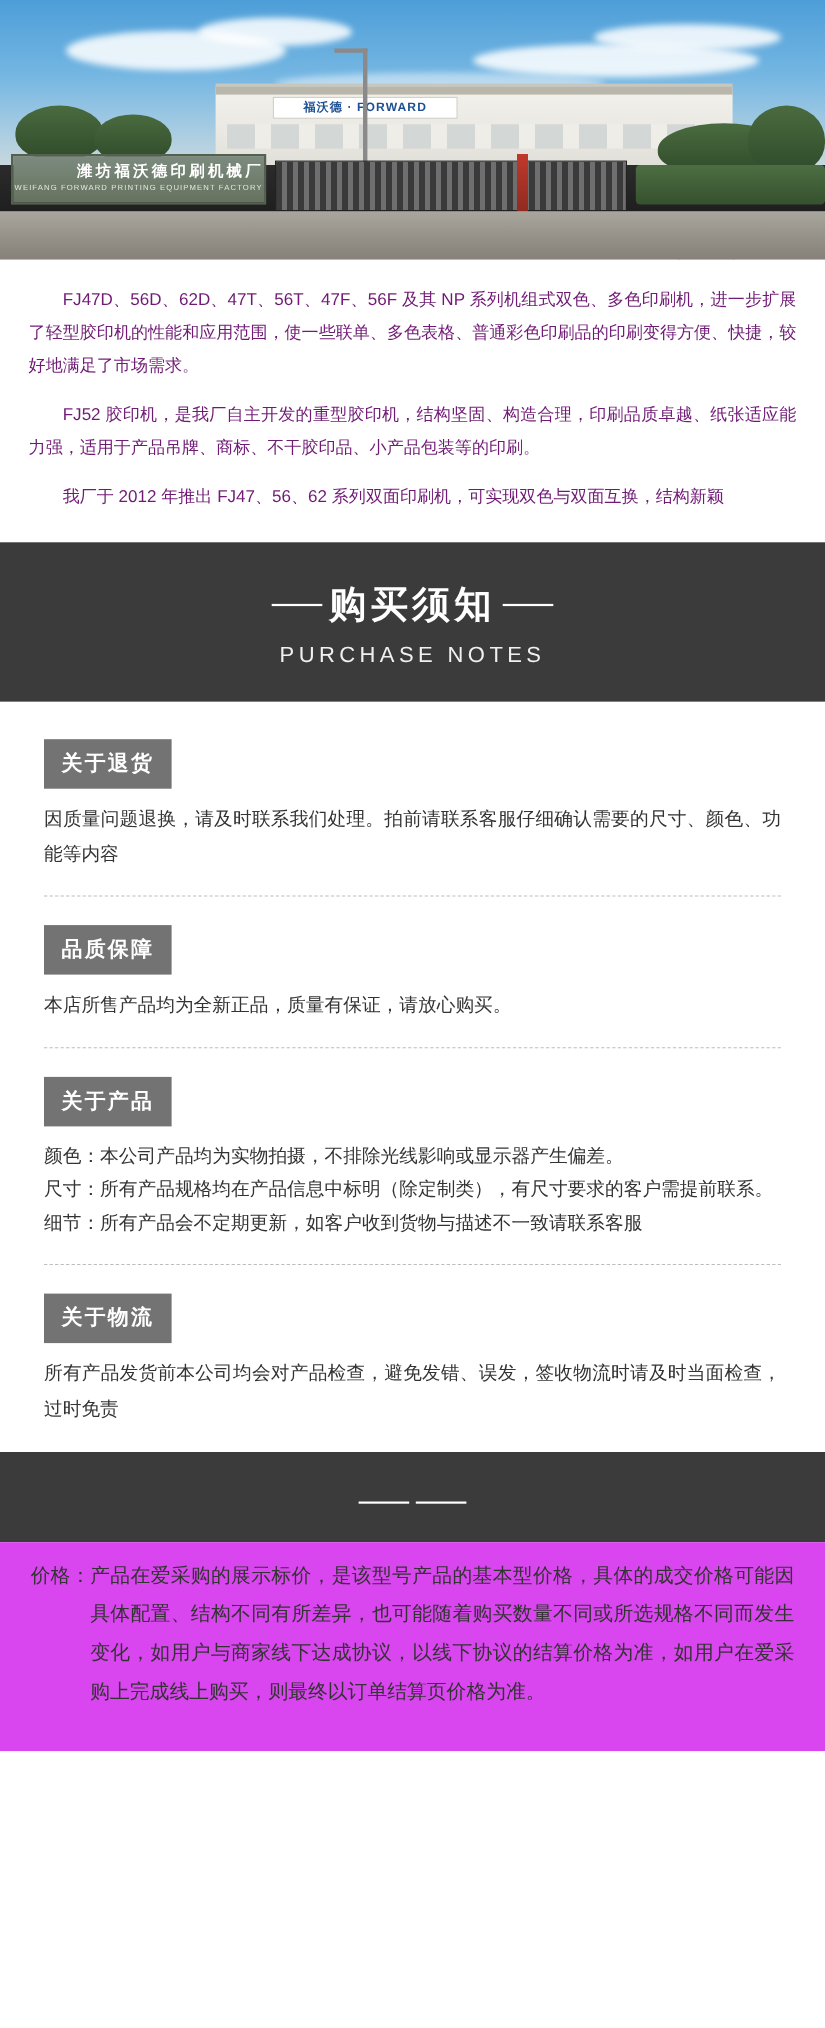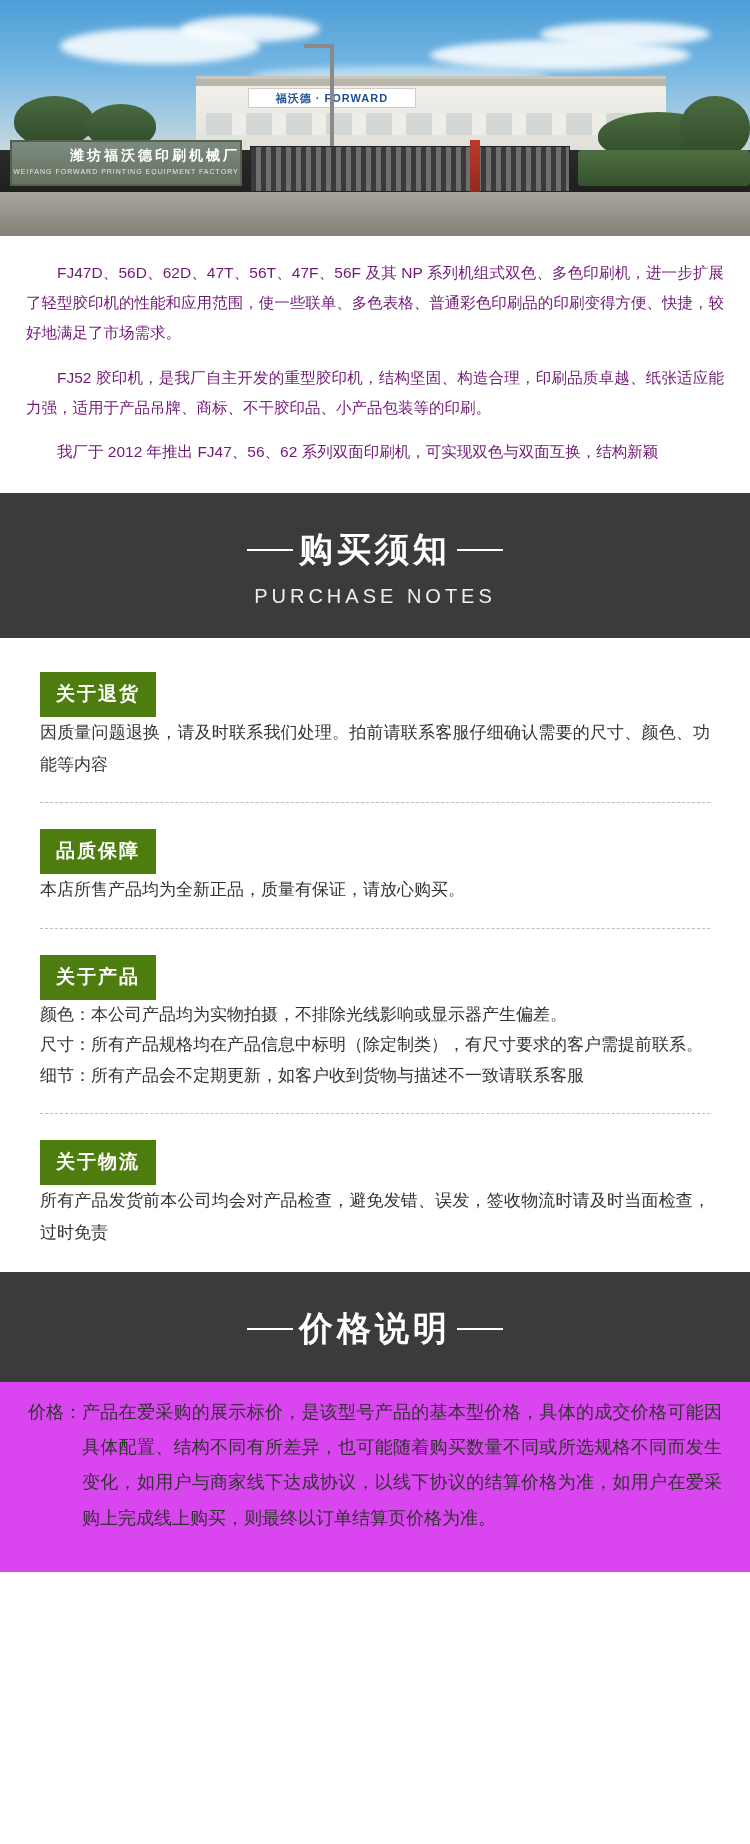--- a/index.html
+++ b/index.html
@@ -161,27 +161,27 @@
   }
 
   
   .notes {
     padding: 34px 40px 18px 40px;
     background: #ffffff;
   }
   .note-block { margin-bottom: 6px; }
   .tag {
     display: inline-block;
-    background: #4d7c0f;
+    background: #737373;
     color: #ffffff;
     font-size: 19px;
     font-weight: bold;
     letter-spacing: 2px;
     padding: 9px 16px 10px 16px;
-    margin-bottom: 0;
+    margin-bottom: 12px;
   }
   .note-text {
     font-size: 17px;
     line-height: 1.85;
     color: #333333;
     text-align: justify;
   }
   .kv { display: flex; font-size: 17px; line-height: 1.8; color: #333333; }
   .kv .k { flex: 0 0 auto; white-space: nowrap; }
   .kv .v { flex: 1 1 auto; text-align: justify; }
@@ -289,21 +289,20 @@
     <div class="note-block">
       <div class="tag">关于物流</div>
       <div class="note-text">所有产品发货前本公司均会对产品检查，避免发错、误发，签收物流时请及时当面检查，过时免责</div>
     </div>
 
   </div>
 
   <div class="banner">
     <div class="cn">
       <span class="rule"></span>
-      <span>价格说明</span>
       <span class="rule"></span>
     </div>
   </div>
 
   <div class="price-body">
     <div class="kv">
       <span class="k">价格：</span>
       <span class="v">产品在爱采购的展示标价，是该型号产品的基本型价格，具体的成交价格可能因具体配置、结构不同有所差异，也可能随着购买数量不同或所选规格不同而发生变化，如用户与商家线下达成协议，以线下协议的结算价格为准，如用户在爱采购上完成线上购买，则最终以订单结算页价格为准。</span>
     </div>
   </div>

